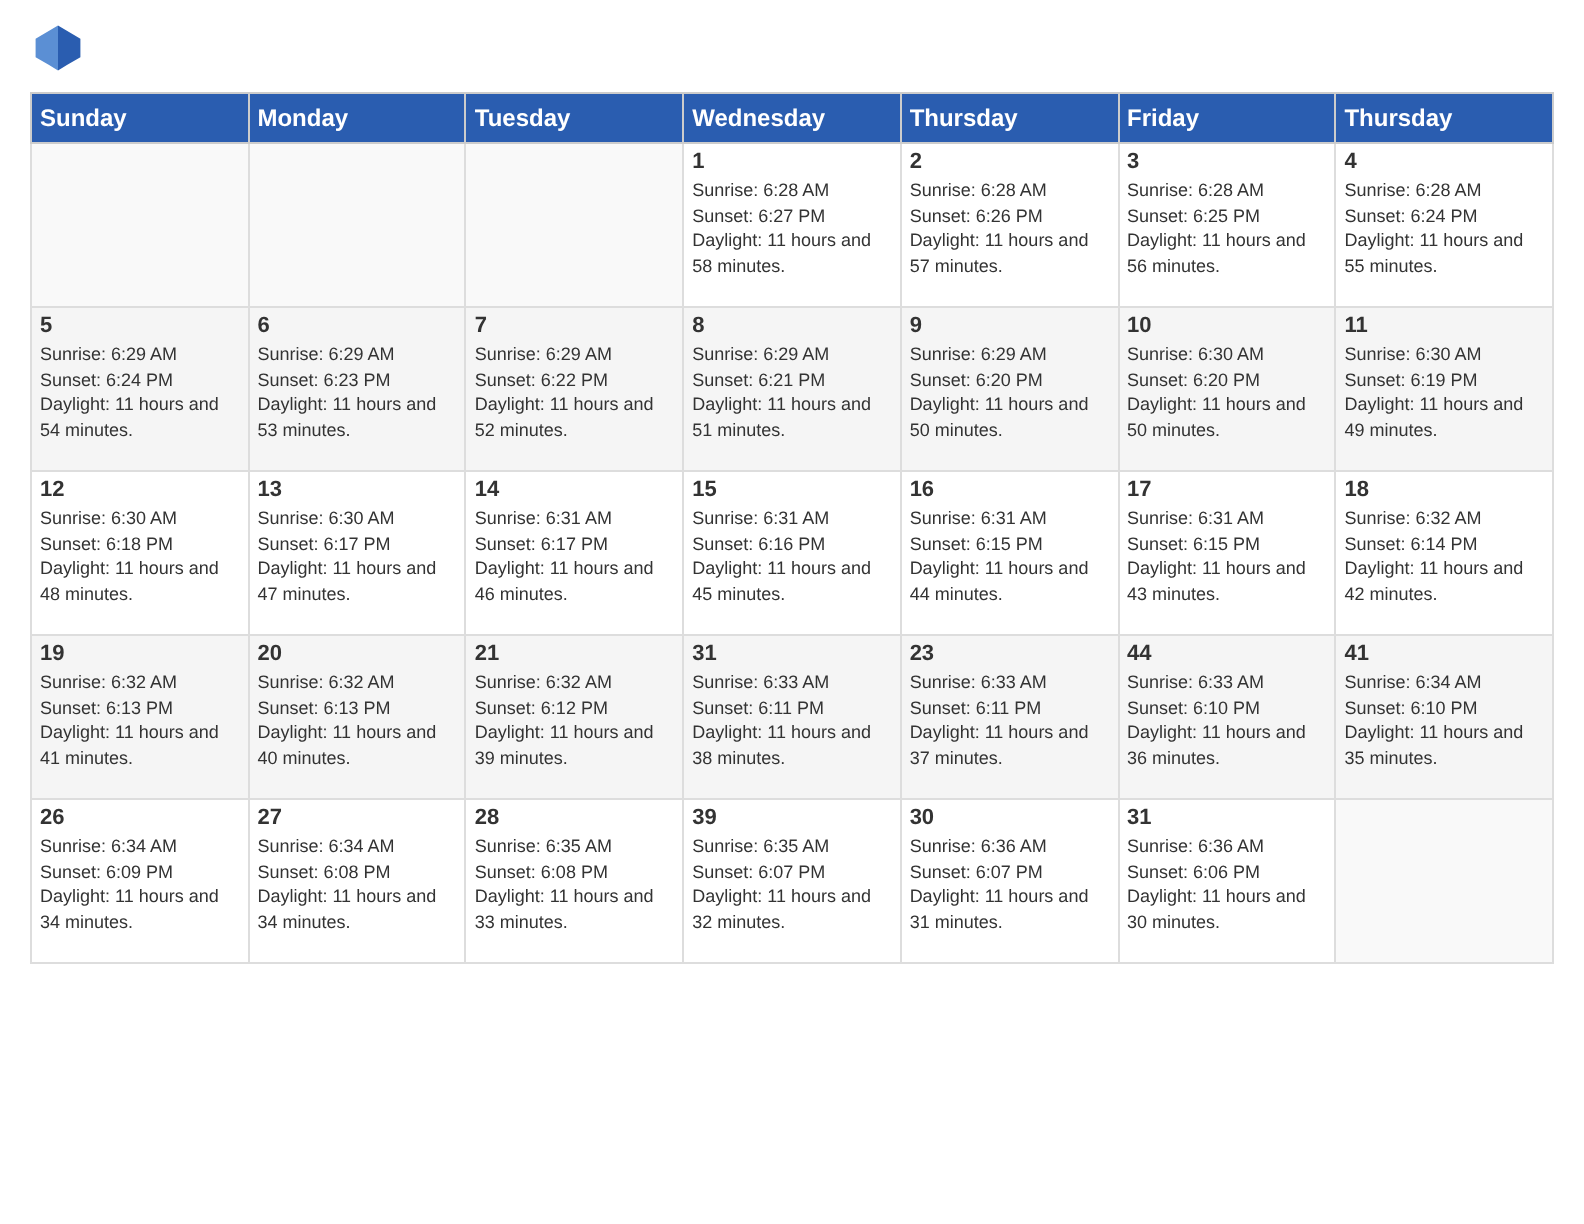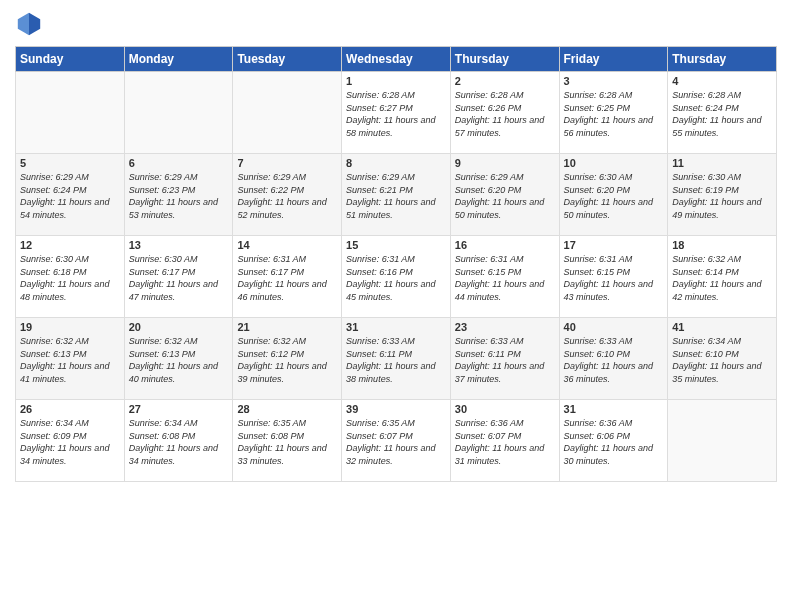--- a/index.html
+++ b/index.html
@@ -78,21 +78,20 @@
     }
     .day-number {
       font-size: 11px;
       font-weight: bold;
       margin-bottom: 2px;
     }
     .day-info {
       font-size: 9px;
       line-height: 1.4;
       color: #333;
-      font-style: italic;
     }
     .empty-cell {
       background: #f9f9f9 !important;
     }
   </style>
 </head>
 <body>
 
 <div class="page">
   <div class="header">
@@ -313,21 +312,21 @@
       </td>
           <td>
         <div class="day-number">23</div>
         <div class="day-info">
           Sunrise: 6:33 AM<br>
           Sunset: 6:11 PM<br>
           Daylight: 11 hours and 37 minutes.
         </div>
       </td>
           <td>
-        <div class="day-number">40</div>
+        <div class="day-number">44</div>
         <div class="day-info">
           Sunrise: 6:33 AM<br>
           Sunset: 6:10 PM<br>
           Daylight: 11 hours and 36 minutes.
         </div>
       </td>
           <td>
         <div class="day-number">41</div>
         <div class="day-info">
           Sunrise: 6:34 AM<br>

